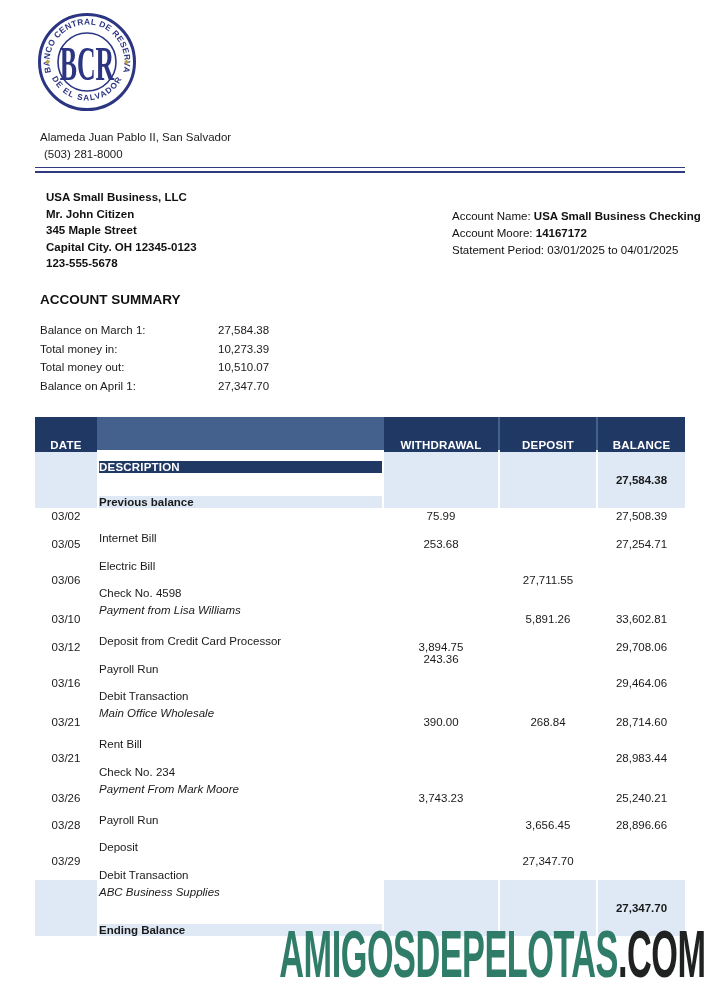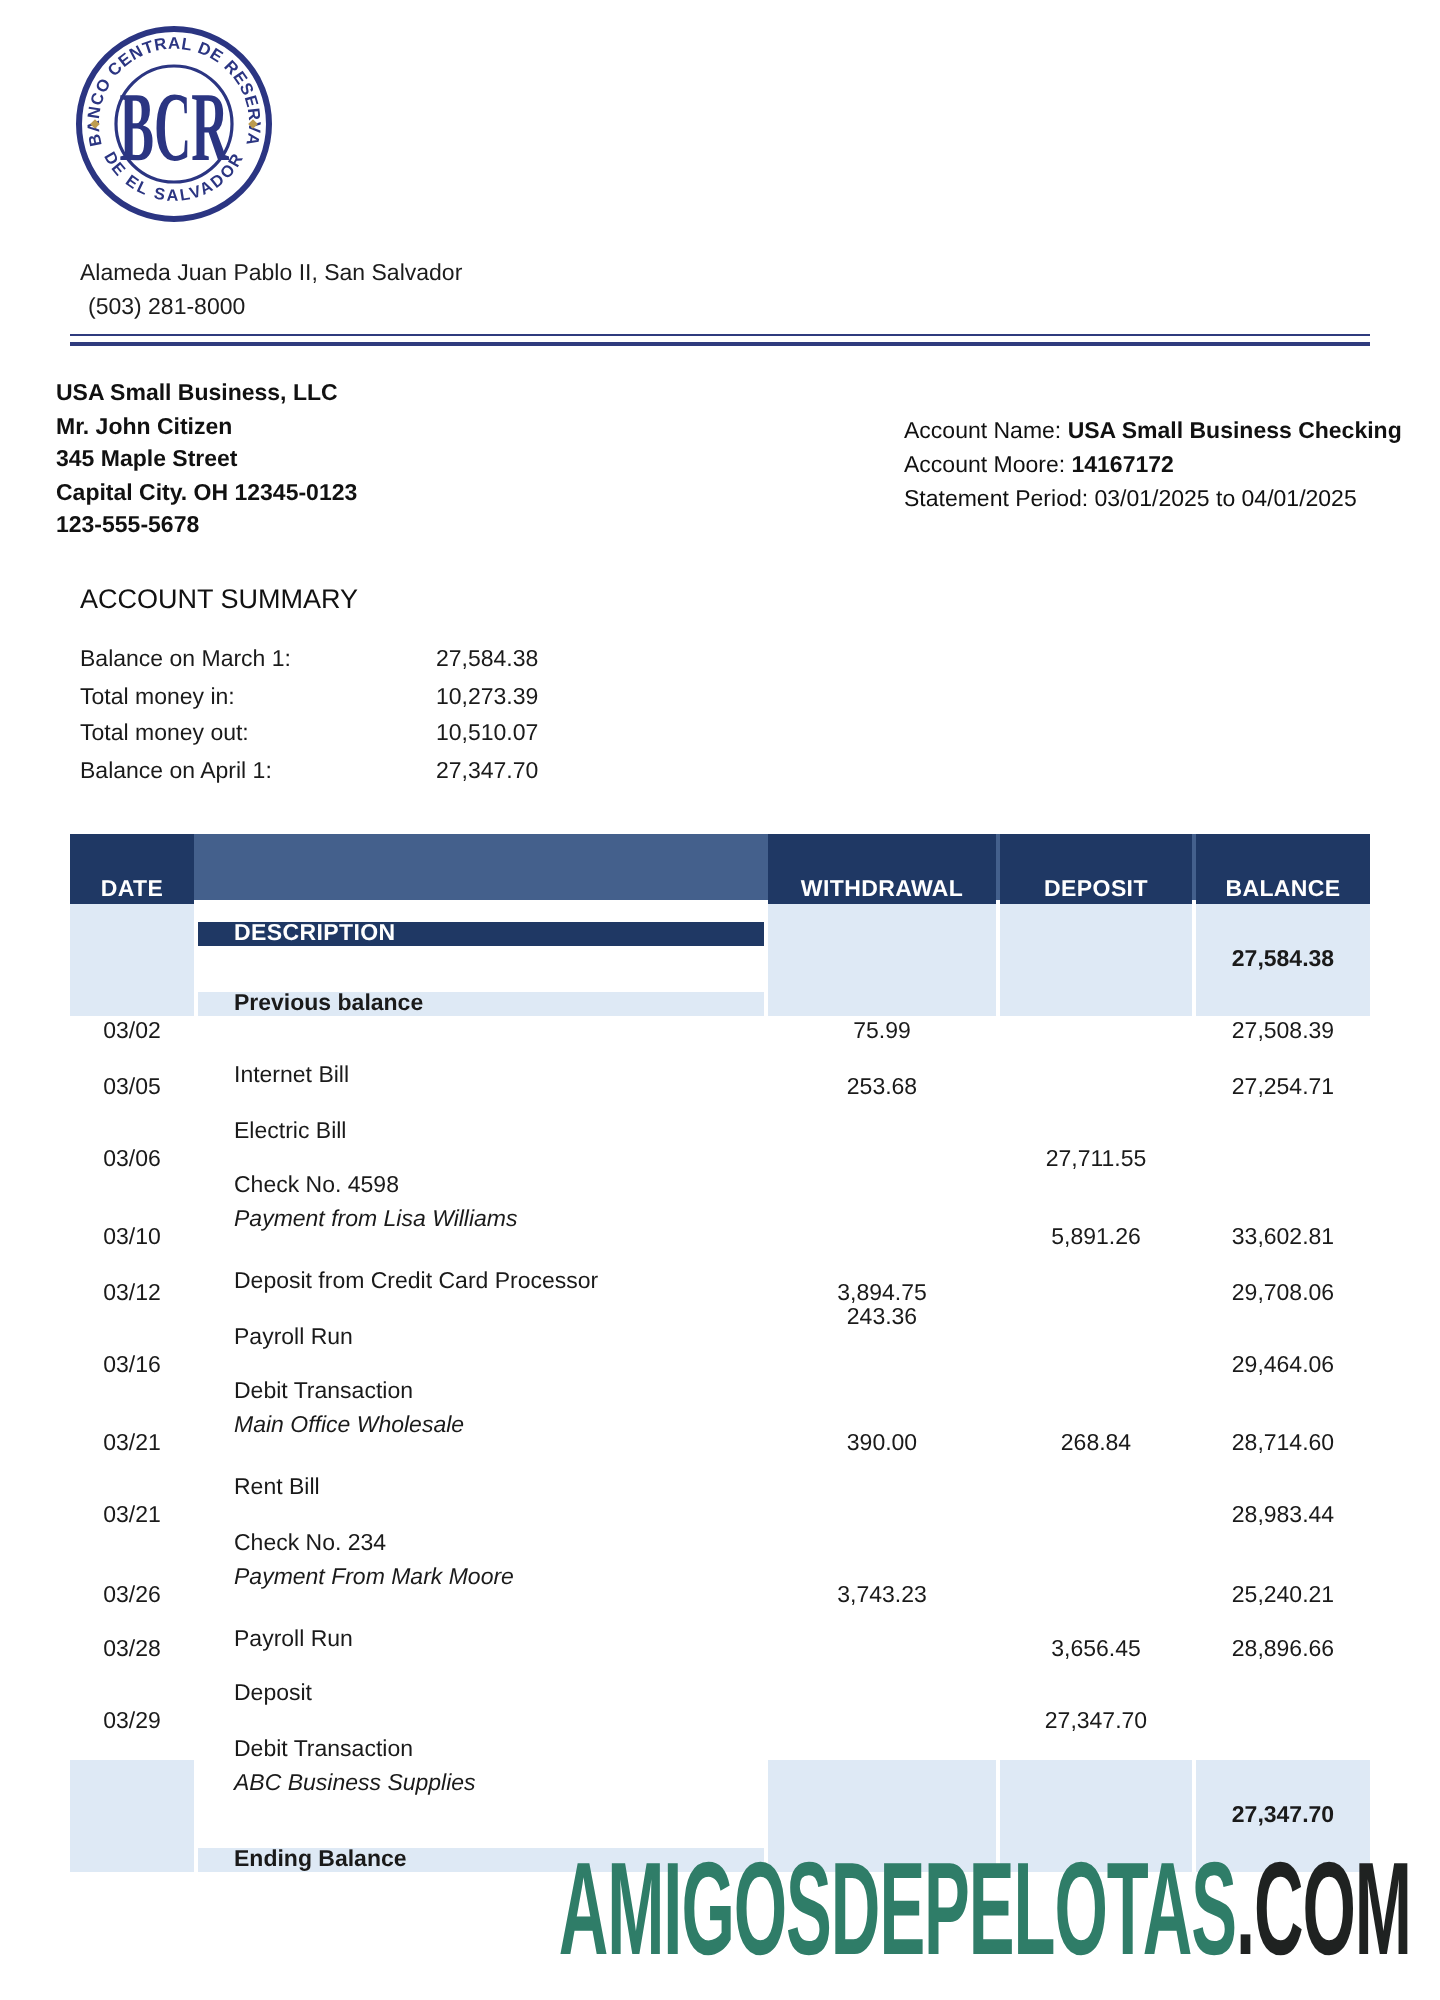--- a/index.html
+++ b/index.html
@@ -16,34 +16,34 @@
 
   
   .bank-address { position:absolute; left:40px; top:129px; font-size:11.5px; line-height:16.5px; color:#1c1c1c; }
   .bank-address .phone { padding-left:4px; }
 
   
   .divider { position:absolute; left:35px; top:167px; width:650px; height:6px;
     border-top:1.5px solid #2F3B7E; border-bottom:2.5px solid #2F3B7E; }
 
   
-  .customer-block { position:absolute; left:28px; top:189px; font-size:11.5px; font-weight:bold; line-height:16.5px; color:#111; }
+  .customer-block { position:absolute; left:46px; top:189px; font-size:11.5px; font-weight:bold; line-height:16.5px; color:#111; }
   .account-block { position:absolute; left:452px; top:208px; font-size:11.5px; line-height:17px; color:#111; }
   .account-block .val-bold { font-weight:bold; }
 
   
-  .summary-title { position:absolute; left:40px; top:292px; font-size:13.5px; font-weight:normal; color:#111; }
+  .summary-title { position:absolute; left:40px; top:292px; font-size:13.5px; font-weight:bold; color:#111; }
   .summary-rows { position:absolute; left:40px; top:321px; font-size:11.5px; line-height:18.5px; }
   .srow { display:grid; grid-template-columns:178px auto; }
 
   
   .txn-table { position:absolute; left:35px; top:417px; width:650px; }
   .trow { display:grid; grid-template-columns:62px 283px 114px 96px 87px; column-gap:2px; }
   .cell { display:flex; align-items:center; justify-content:center; font-size:11.5px; }
-  .cell.desc { flex-direction:column; align-items:flex-start; justify-content:center; padding-left:18px; row-gap:5px;margin-top:44px; }
+  .cell.desc { flex-direction:column; align-items:flex-start; justify-content:center; row-gap:5px;margin-top:44px; }
   .thead { height:33px; background:#44608C; }
   .thead .cell { background:#1F3864; color:#ffffff; font-weight:bold; letter-spacing:0.2px; }
   .prev-row { margin-top:2px; height:36px; }
   .prev-row .cell, .end-row .cell { background:#DEE9F5; font-weight:bold; }
   .trow.single { height:27.5px; }
   .trow.double { height:48px; }
   .trow.double .cell.wd { align-items:flex-start; padding-top:7px; }
   .d2 { font-style:italic; }
   .end-row { margin-top:7px; height:28px; }
 

